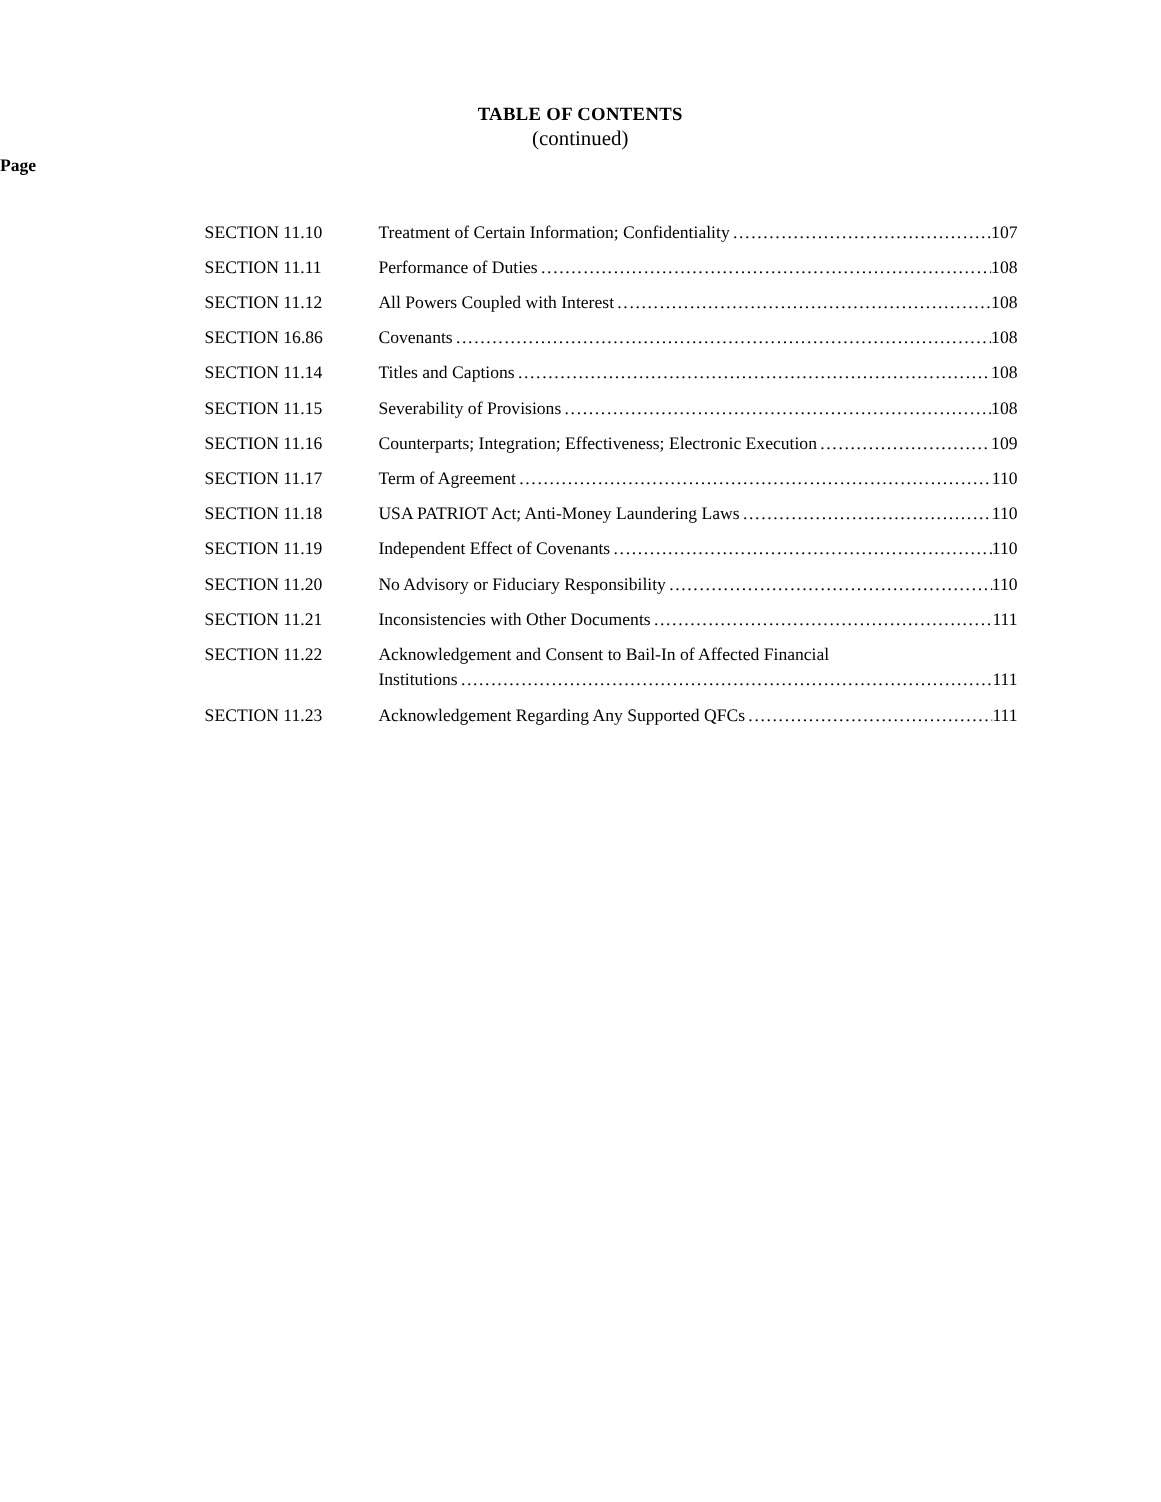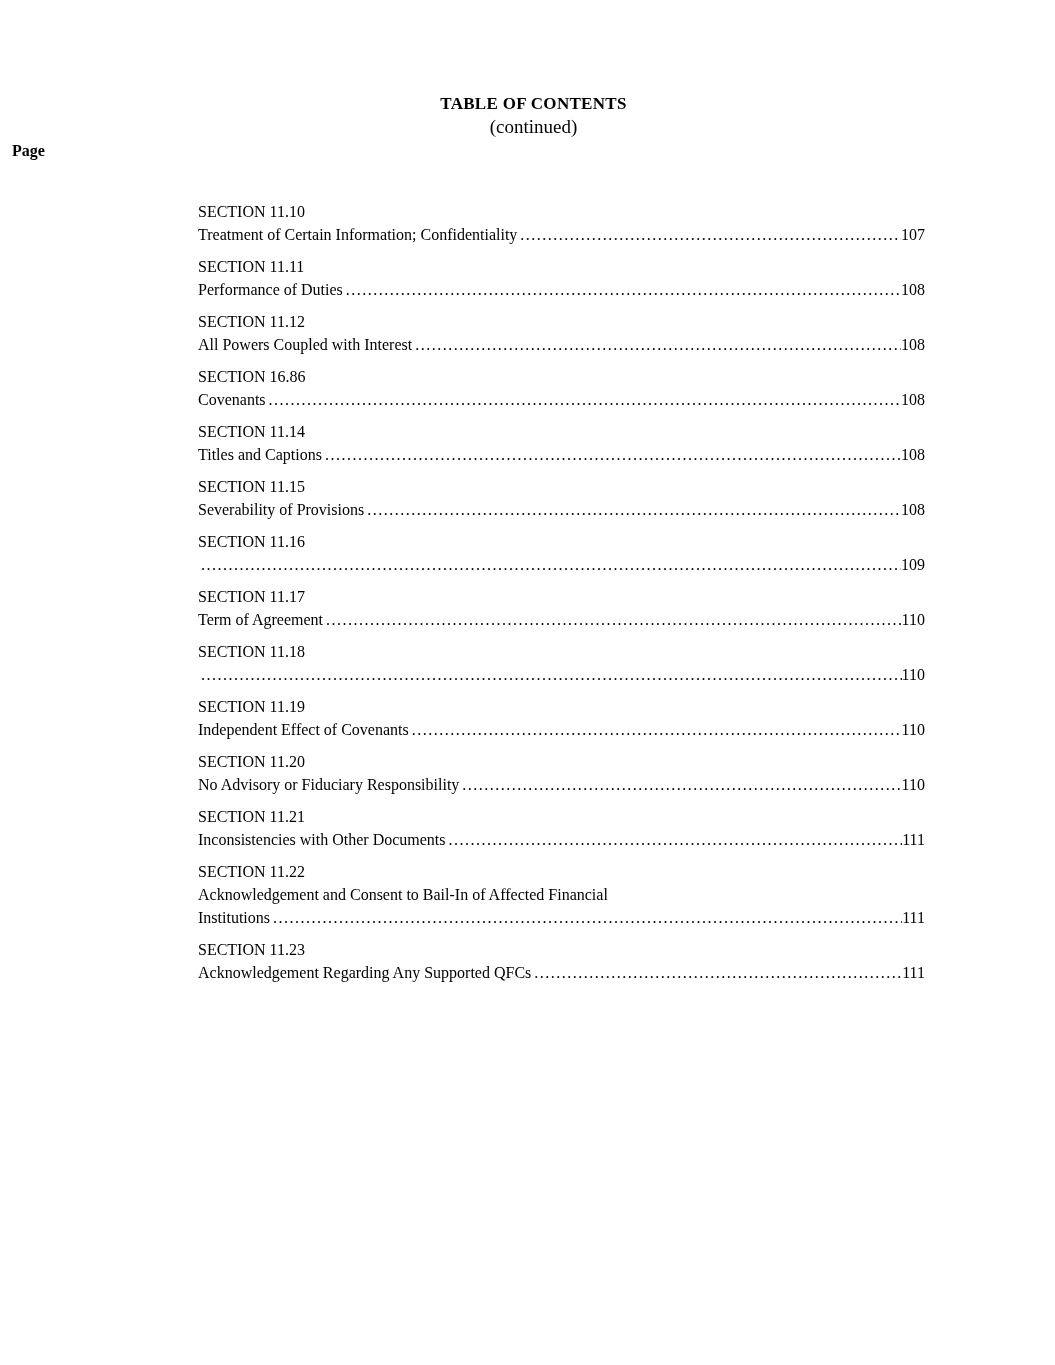--- a/index.html
+++ b/index.html
@@ -7,33 +7,32 @@
     position: relative;
     width: 1055px;
     height: 1161px;
     background: #ffffff;
     color: #000000;
     font-family: "Liberation Serif", "DejaVu Serif", serif;
     font-size: 16px;
     line-height: 23px;
     box-sizing: border-box;
     overflow: hidden;
-    padding-left: 12px;
   }
   .header { padding-top: 92px; text-align: center; }
   .doc-title { font-size: 17px; font-weight: bold; letter-spacing: 0.3px; }
   .doc-subtitle { font-size: 19px; }
   .page-label {
     text-align: left;
     font-weight: bold;
     padding-right: 132px;
     margin-top: 1px;
   }
   .toc { margin: 38px 130px 0 186px; }
-  .toc-row { display: flex; margin-bottom: 9px; flex-direction: column; }
+  .toc-row { display: flex; margin-bottom: 9px; }
   .sec { width: 158px; flex: none; }
   .entry { flex: 1; min-width: 0; }
   .line { display: flex; align-items: flex-end; }
   .title { flex: none; white-space: nowrap; }
   .leader {
     flex: 1;
     overflow: hidden;
     white-space: nowrap;
     letter-spacing: 1.5px;
     margin-left: 3px;
@@ -123,39 +122,41 @@
             <span class="title">Severability of Provisions</span>
             <span class="leader">....................................................................................................................................................................................................................................................................</span>
             <span class="pg">108</span>
           </div>
         </div>
       </div>
       <div class="toc-row">
         <span class="sec">SECTION 11.16</span>
         <div class="entry">
           <div class="line">
+            <span class="title">Counterparts; Integration; Effectiveness; Electronic Execution</span>
             <span class="leader">....................................................................................................................................................................................................................................................................</span>
             <span class="pg">109</span>
           </div>
         </div>
       </div>
       <div class="toc-row">
         <span class="sec">SECTION 11.17</span>
         <div class="entry">
           <div class="line">
             <span class="title">Term of Agreement</span>
             <span class="leader">....................................................................................................................................................................................................................................................................</span>
             <span class="pg">110</span>
           </div>
         </div>
       </div>
       <div class="toc-row">
         <span class="sec">SECTION 11.18</span>
         <div class="entry">
           <div class="line">
+            <span class="title">USA PATRIOT Act; Anti-Money Laundering Laws</span>
             <span class="leader">....................................................................................................................................................................................................................................................................</span>
             <span class="pg">110</span>
           </div>
         </div>
       </div>
       <div class="toc-row">
         <span class="sec">SECTION 11.19</span>
         <div class="entry">
           <div class="line">
             <span class="title">Independent Effect of Covenants</span>

